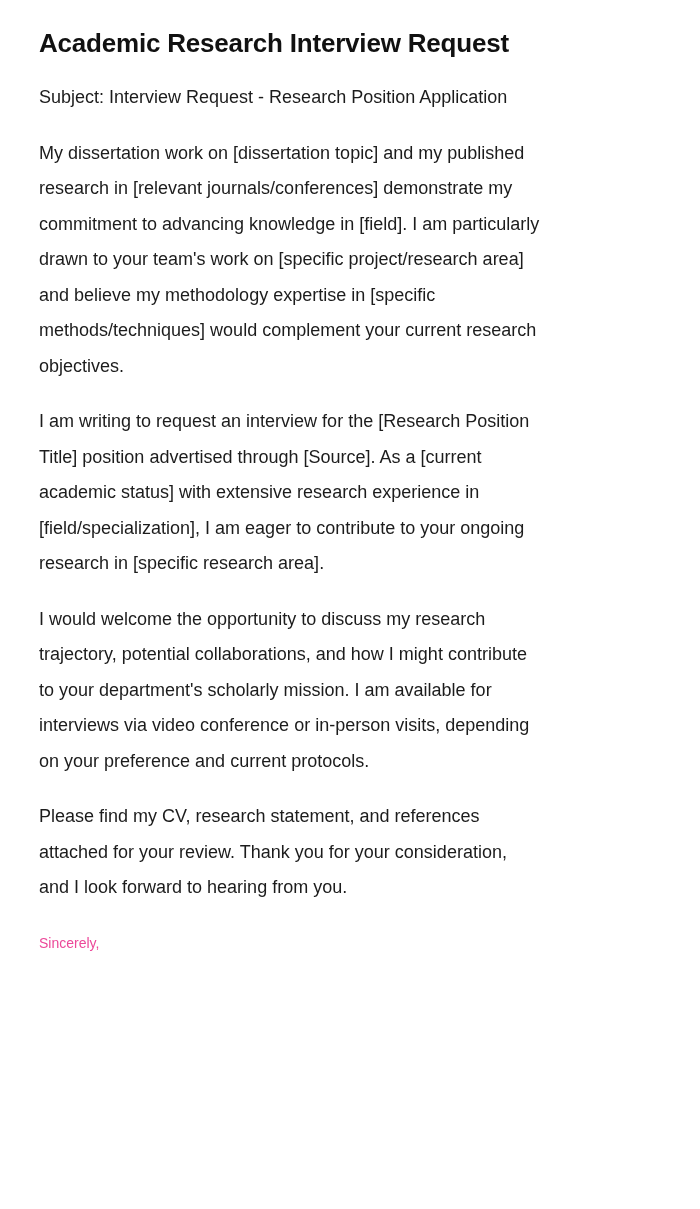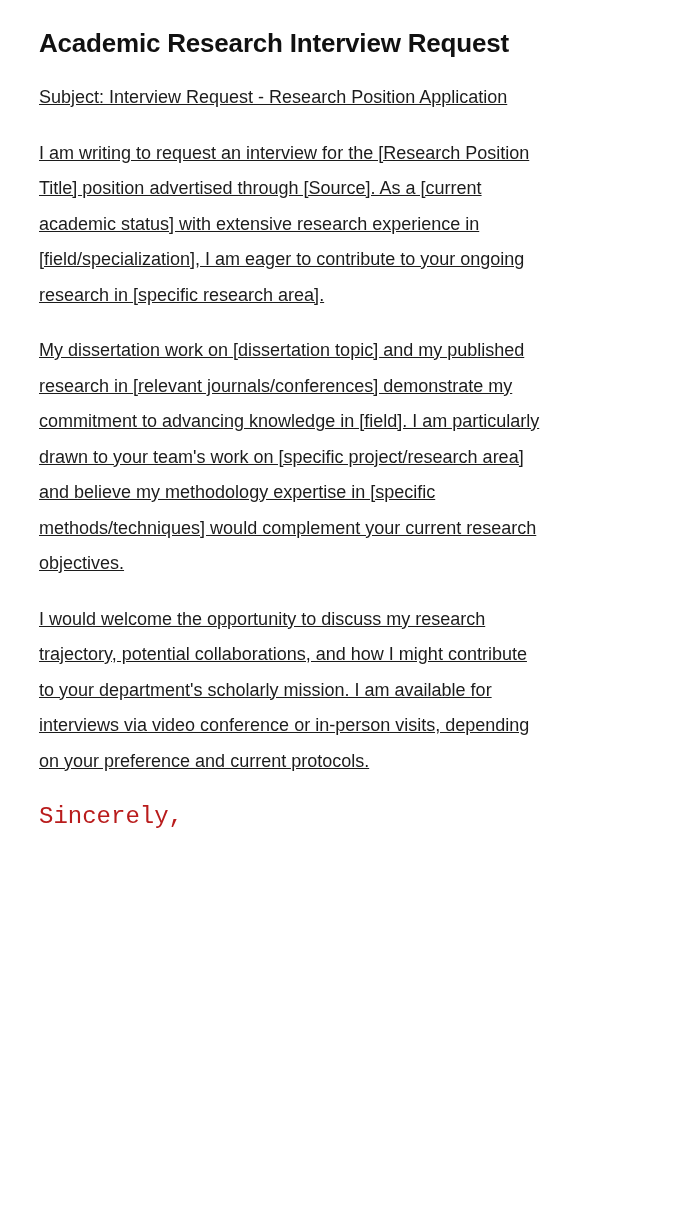--- a/index.html
+++ b/index.html
@@ -38,52 +38,51 @@
 
   .doc-paragraph {
     margin: 0 0 20px 0;
     padding: 0;
     font-size: 18px;
     line-height: 35.5px;
     font-weight: 400;
     color: #1c1c1c;
     text-align: left;
     word-wrap: break-word;
-    text-decoration: underline;
   }
 
   .doc-paragraph:last-child {
     margin-bottom: 0;
   }
 
   .signature-line {
     margin: 0 0 20px 0;
     padding: 0;
-    font-size: 24px;
+    font-size: 14px;
     line-height: 35.5px;
     font-weight: 400;
-    color: #b91c1c;
-    font-family: Liberation Mono, monospace;
+    color: #ec4899;
   }
 </style>
 </head>
 <body>
 
 <div class="document">
 
   <h1 class="doc-title">Academic Research Interview Request</h1>
 
   <p class="doc-paragraph">Subject: Interview Request - Research Position Application</p>
 
 
+  <p class="doc-paragraph">My dissertation work on [dissertation topic] and my published research in [relevant journals/conferences] demonstrate my commitment to advancing knowledge in [field]. I am particularly drawn to your team's work on [specific project/research area] and believe my methodology expertise in [specific methods/techniques] would complement your current research objectives.</p>
+
   <p class="doc-paragraph">I am writing to request an interview for the [Research Position Title] position advertised through [Source]. As a [current academic status] with extensive research experience in [field/specialization], I am eager to contribute to your ongoing research in [specific research area].</p>
-
-  <p class="doc-paragraph">My dissertation work on [dissertation topic] and my published research in [relevant journals/conferences] demonstrate my commitment to advancing knowledge in [field]. I am particularly drawn to your team's work on [specific project/research area] and believe my methodology expertise in [specific methods/techniques] would complement your current research objectives.</p>
 
   <p class="doc-paragraph">I would welcome the opportunity to discuss my research trajectory, potential collaborations, and how I might contribute to your department's scholarly mission. I am available for interviews via video conference or in-person visits, depending on your preference and current protocols.</p>
 
+  <p class="doc-paragraph">Please find my CV, research statement, and references attached for your review. Thank you for your consideration, and I look forward to hearing from you.</p>
 
   <p class="signature-line">Sincerely,</p>
 
 
 
 
 </div>
 
 </body></html>

